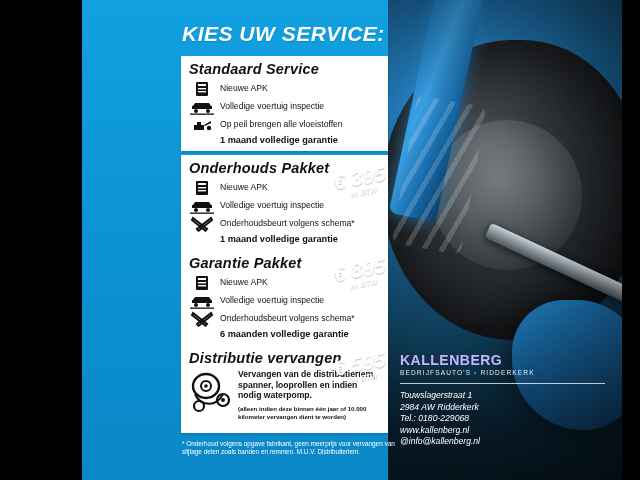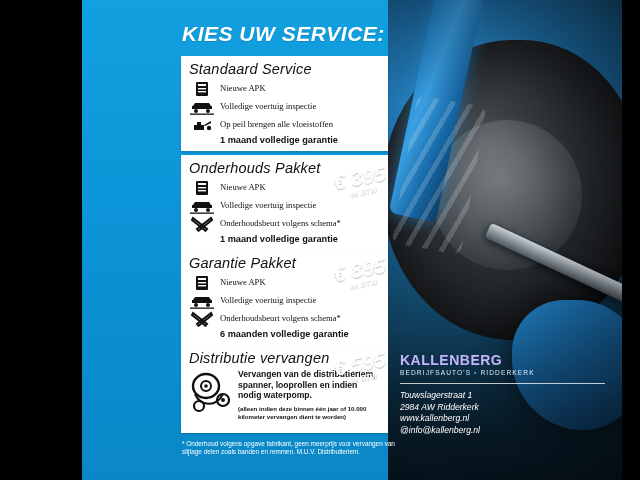--- a/index.html
+++ b/index.html
@@ -159,38 +159,37 @@
 
   .card {
     position: absolute;
     left: 99px;
     width: 207px;
     background: #fff;
     z-index: 8;
     box-shadow: 0 1px 2px rgba(0,0,0,0.18);
   }
   .card-title {
-    font-weight: normal;
+    font-weight: bold;
     font-style: italic;
     font-size: 14.5px;
     color: #111;
     text-transform: none;
     padding: 5px 8px 3px 8px;
     letter-spacing: 0.2px;
     white-space: nowrap;
   }
   .card-body {
     padding: 0 8px 6px 8px;
   }
   .line {
     display: flex;
     align-items: center;
     min-height: 17px;
     margin-bottom: 1px;
-    font-family: Liberation Serif, serif;
   }
   .ico {
     width: 26px;
     min-width: 26px;
     height: 17px;
     margin-right: 5px;
     display: flex;
     align-items: center;
     justify-content: center;
   }
@@ -469,20 +468,21 @@
     <div class="logo-box">
       <div class="logo-name">KALLENBERG</div>
       <div class="logo-sub">
         <span>BEDRIJFSAUTO'S</span>
         <span class="accent"> ▪ </span>
         <span>RIDDERKERK</span>
       </div>
       <div class="rule"></div>
       <div class="contact-line">Touwslagerstraat 1</div>
       <div class="contact-line">2984 AW Ridderkerk</div>
+      <div class="contact-line">Tel.: 0180-229068</div>
       <div class="contact-line">www.kallenberg.nl</div>
       <div class="contact-line">@info@kallenberg.nl</div>
     </div>
 
   </div>
 
   <div class="bar-left"></div>
   <div class="bar-right"></div>
 </div>
 

